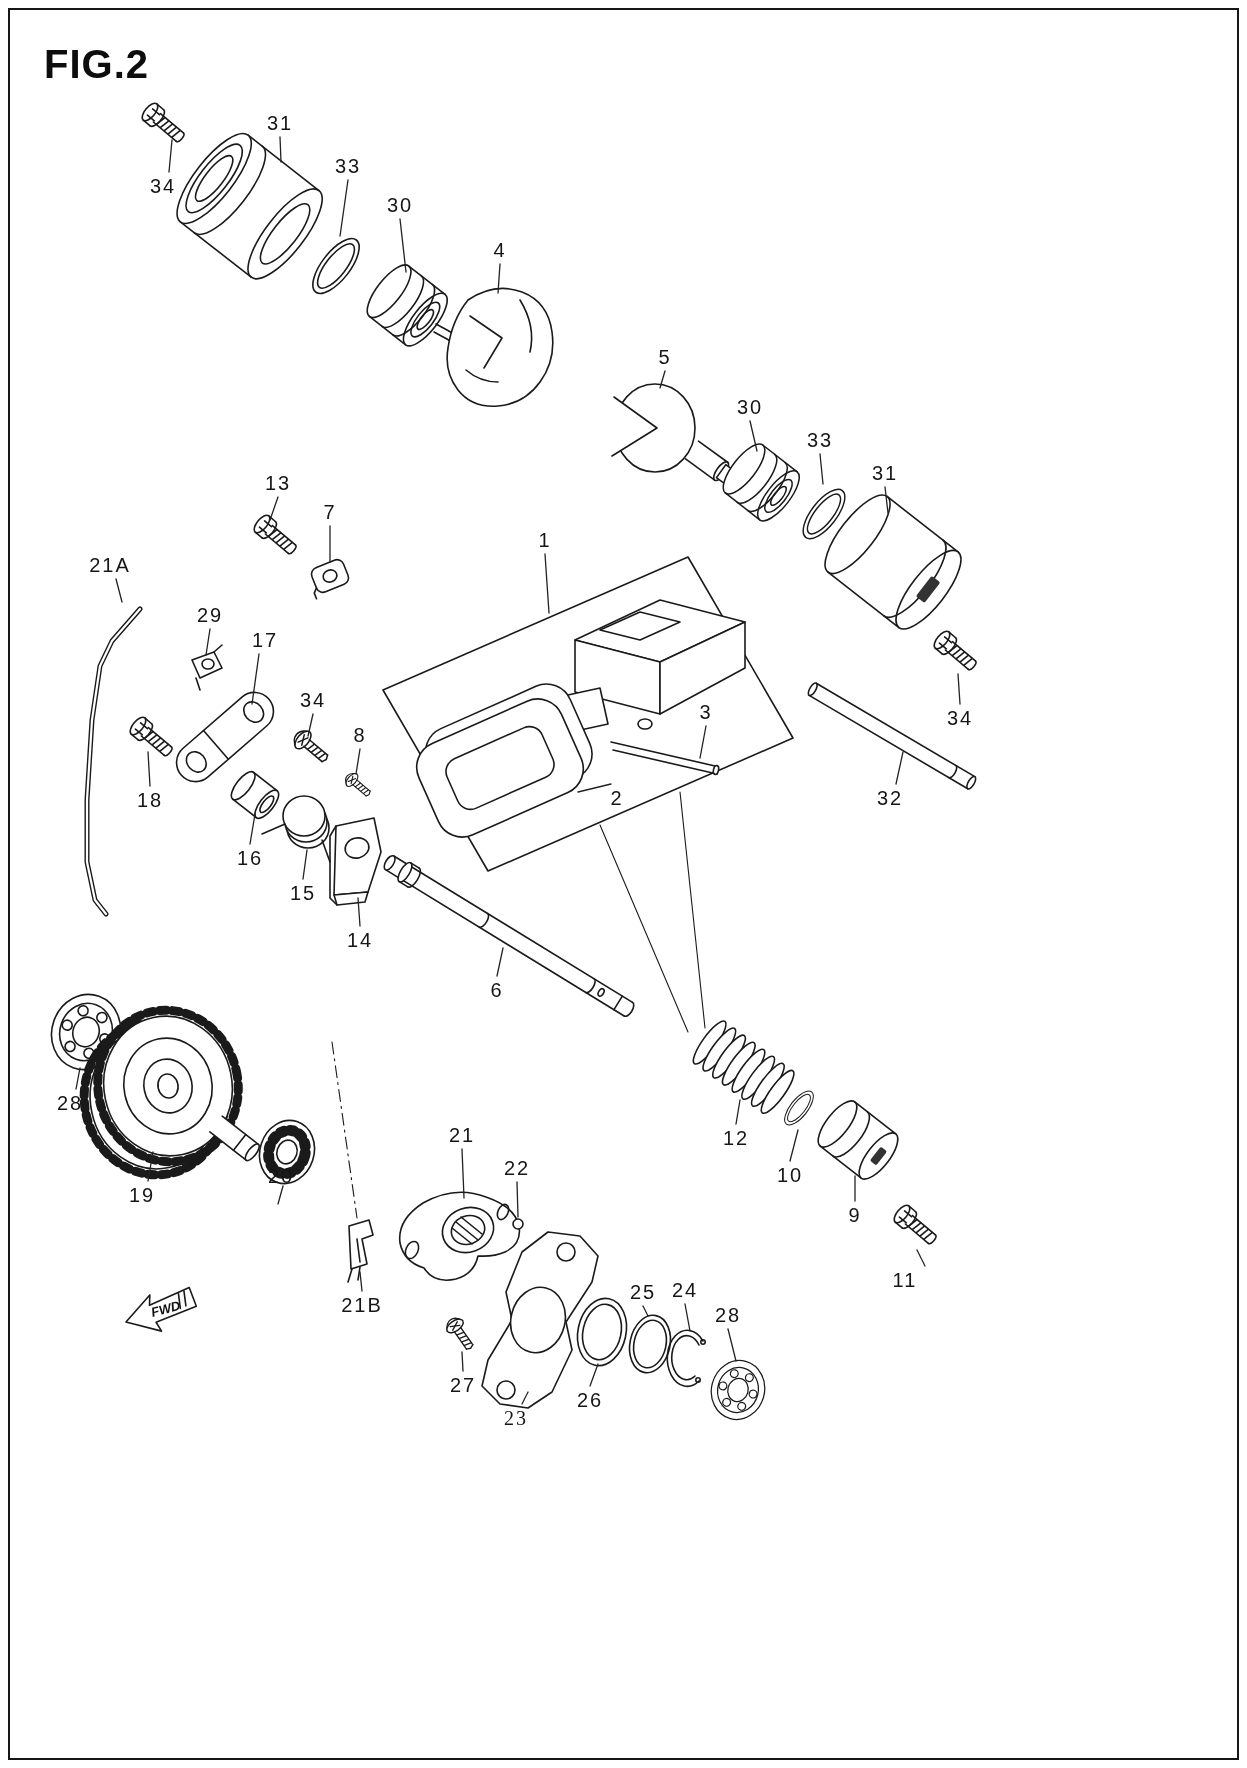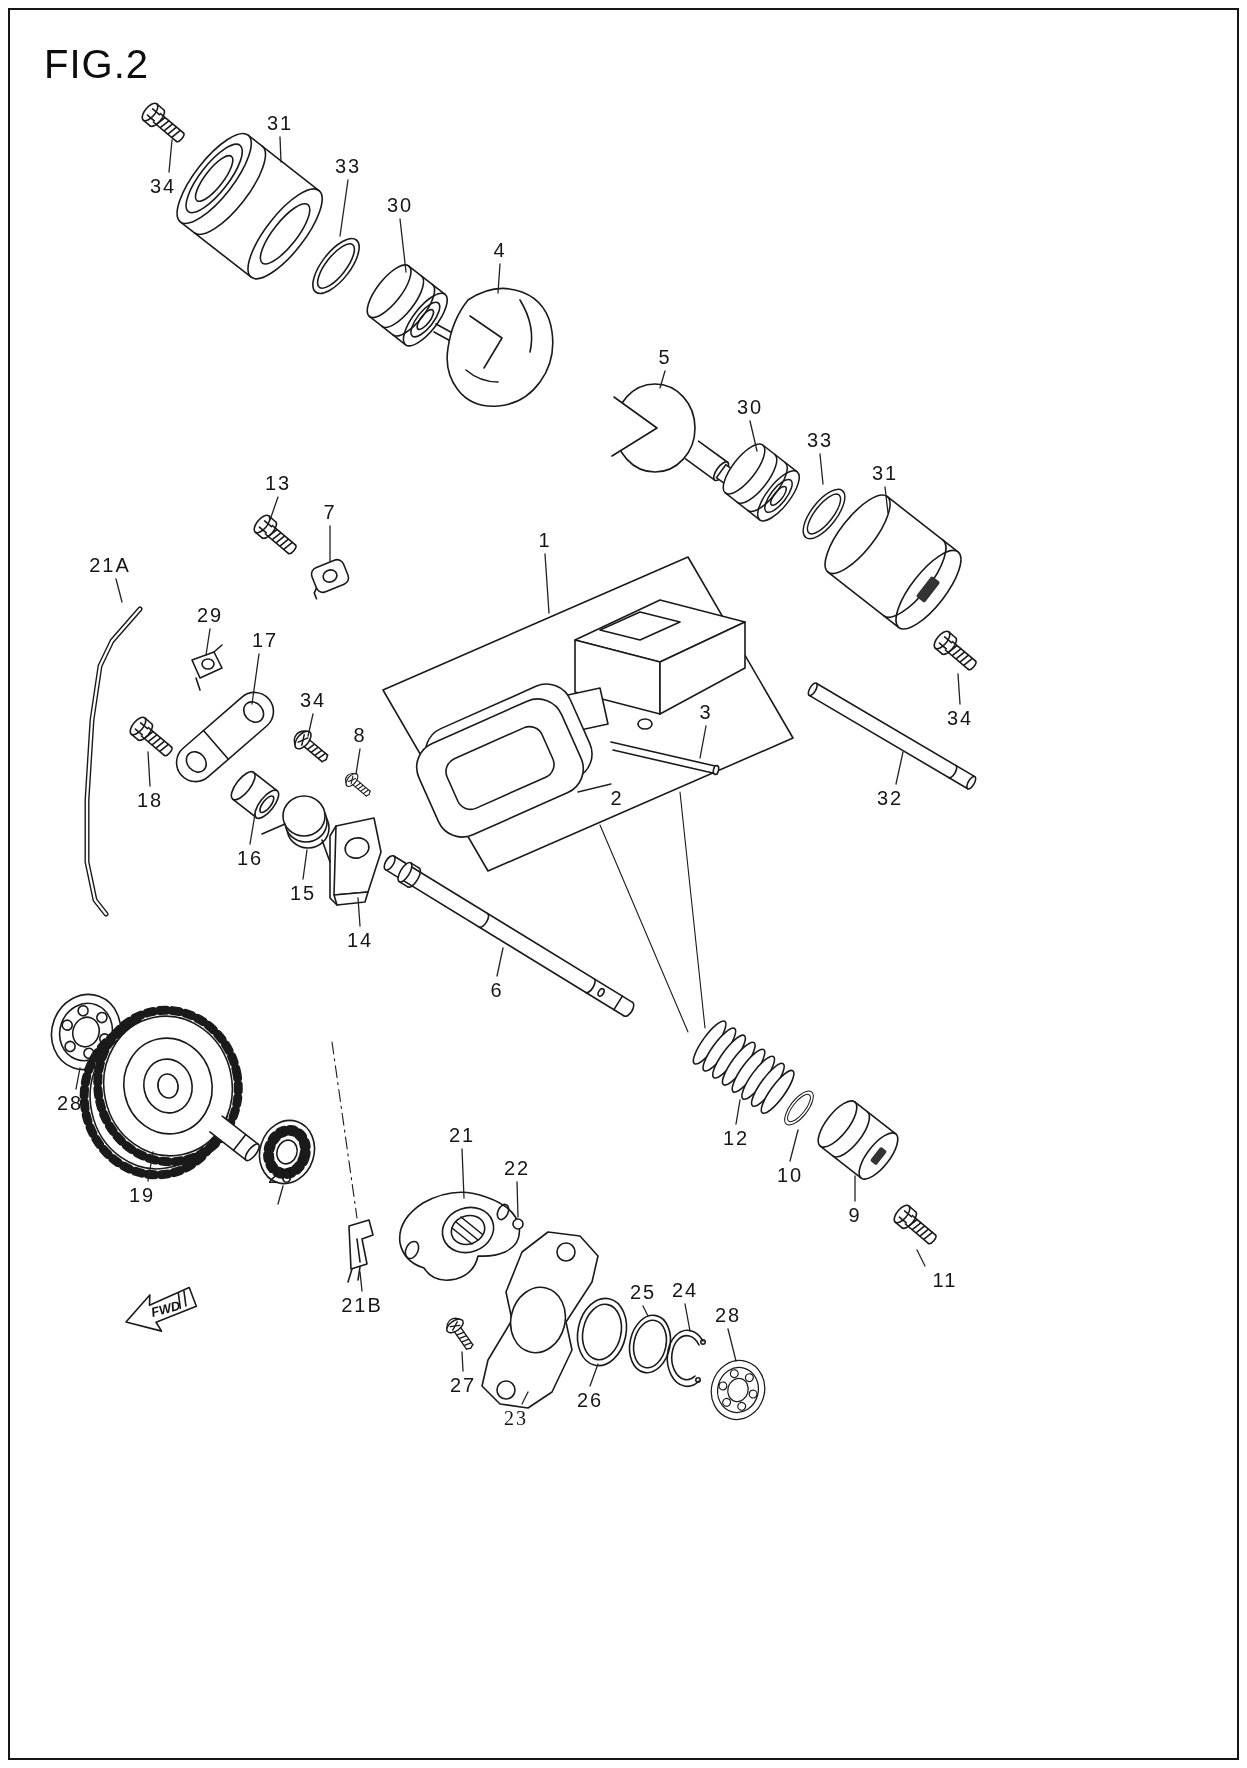--- a/index.html
+++ b/index.html
@@ -1,19 +1,19 @@
 <!DOCTYPE html>
 <html><head>
 <meta charset="utf-8">
 <style>
   html,body{margin:0;padding:0;background:#ffffff;}
   .page{position:relative;width:1247px;height:1768px;background:#fff;
         font-family:"Liberation Sans",sans-serif;color:#111;overflow:hidden;}
   .frame{position:absolute;inset:8px;border:2px solid #161616;pointer-events:none;}
-  .fig-title{position:absolute;left:44px;top:42px;font-size:40px;font-weight:normal;letter-spacing:1px;color:#0d0d0d;}
+  .fig-title{position:absolute;left:44px;top:42px;font-size:40px;font-weight:bold;letter-spacing:1px;color:#0d0d0d;}
   .art{position:absolute;left:0;top:0;}
   .part-label{position:absolute;transform:translate(-50%,-50%);font-size:20px;letter-spacing:2px;color:#161616;white-space:nowrap;}
   .footer{position:absolute;left:44px;top:1672px;line-height:1.55;}
   .footer-code{font-size:17px;letter-spacing:1px;}
   .footer-name{font-size:18px;letter-spacing:1px;}
   svg text{font-family:"Liberation Sans",sans-serif;}
 </style>
 </head>
 <body>
 
@@ -429,21 +429,21 @@
       <div class="part-label" style="left: 497px; top: 990px;">6</div>
       <div class="part-label" style="left: 70px; top: 1103px;">28</div>
       <div class="part-label" style="left: 142px; top: 1195px;">19</div>
       <div class="part-label" style="left: 272px; top: 1176px; margin-left: 9px;">20</div>
       <div class="part-label" style="left: 362px; top: 1305px;">21B</div>
       <div class="part-label" style="left: 462px; top: 1135px;">21</div>
       <div class="part-label" style="left: 517px; top: 1168px;">22</div>
       <div class="part-label" style="left: 736px; top: 1138px;">12</div>
       <div class="part-label" style="left: 790px; top: 1175px;">10</div>
       <div class="part-label" style="left: 855px; top: 1215px;">9</div>
-      <div class="part-label" style="left: 945px; top: 1280px;">11</div>
+      <div class="part-label" style="left: 905px; top: 1280px;">11</div>
       <div class="part-label" style="left: 643px; top: 1292px;">25</div>
       <div class="part-label" style="left: 685px; top: 1290px;">24</div>
       <div class="part-label" style="left: 728px; top: 1315px;">28</div>
       <div class="part-label" style="left: 463px; top: 1385px;">27</div>
       <div class="part-label" style="left: 590px; top: 1400px;">26</div>
       <div class="part-label" style="left: 516px; top: 1418px; font-family: Liberation Serif, serif;">23</div>
     </div>
 
 </div>
 

